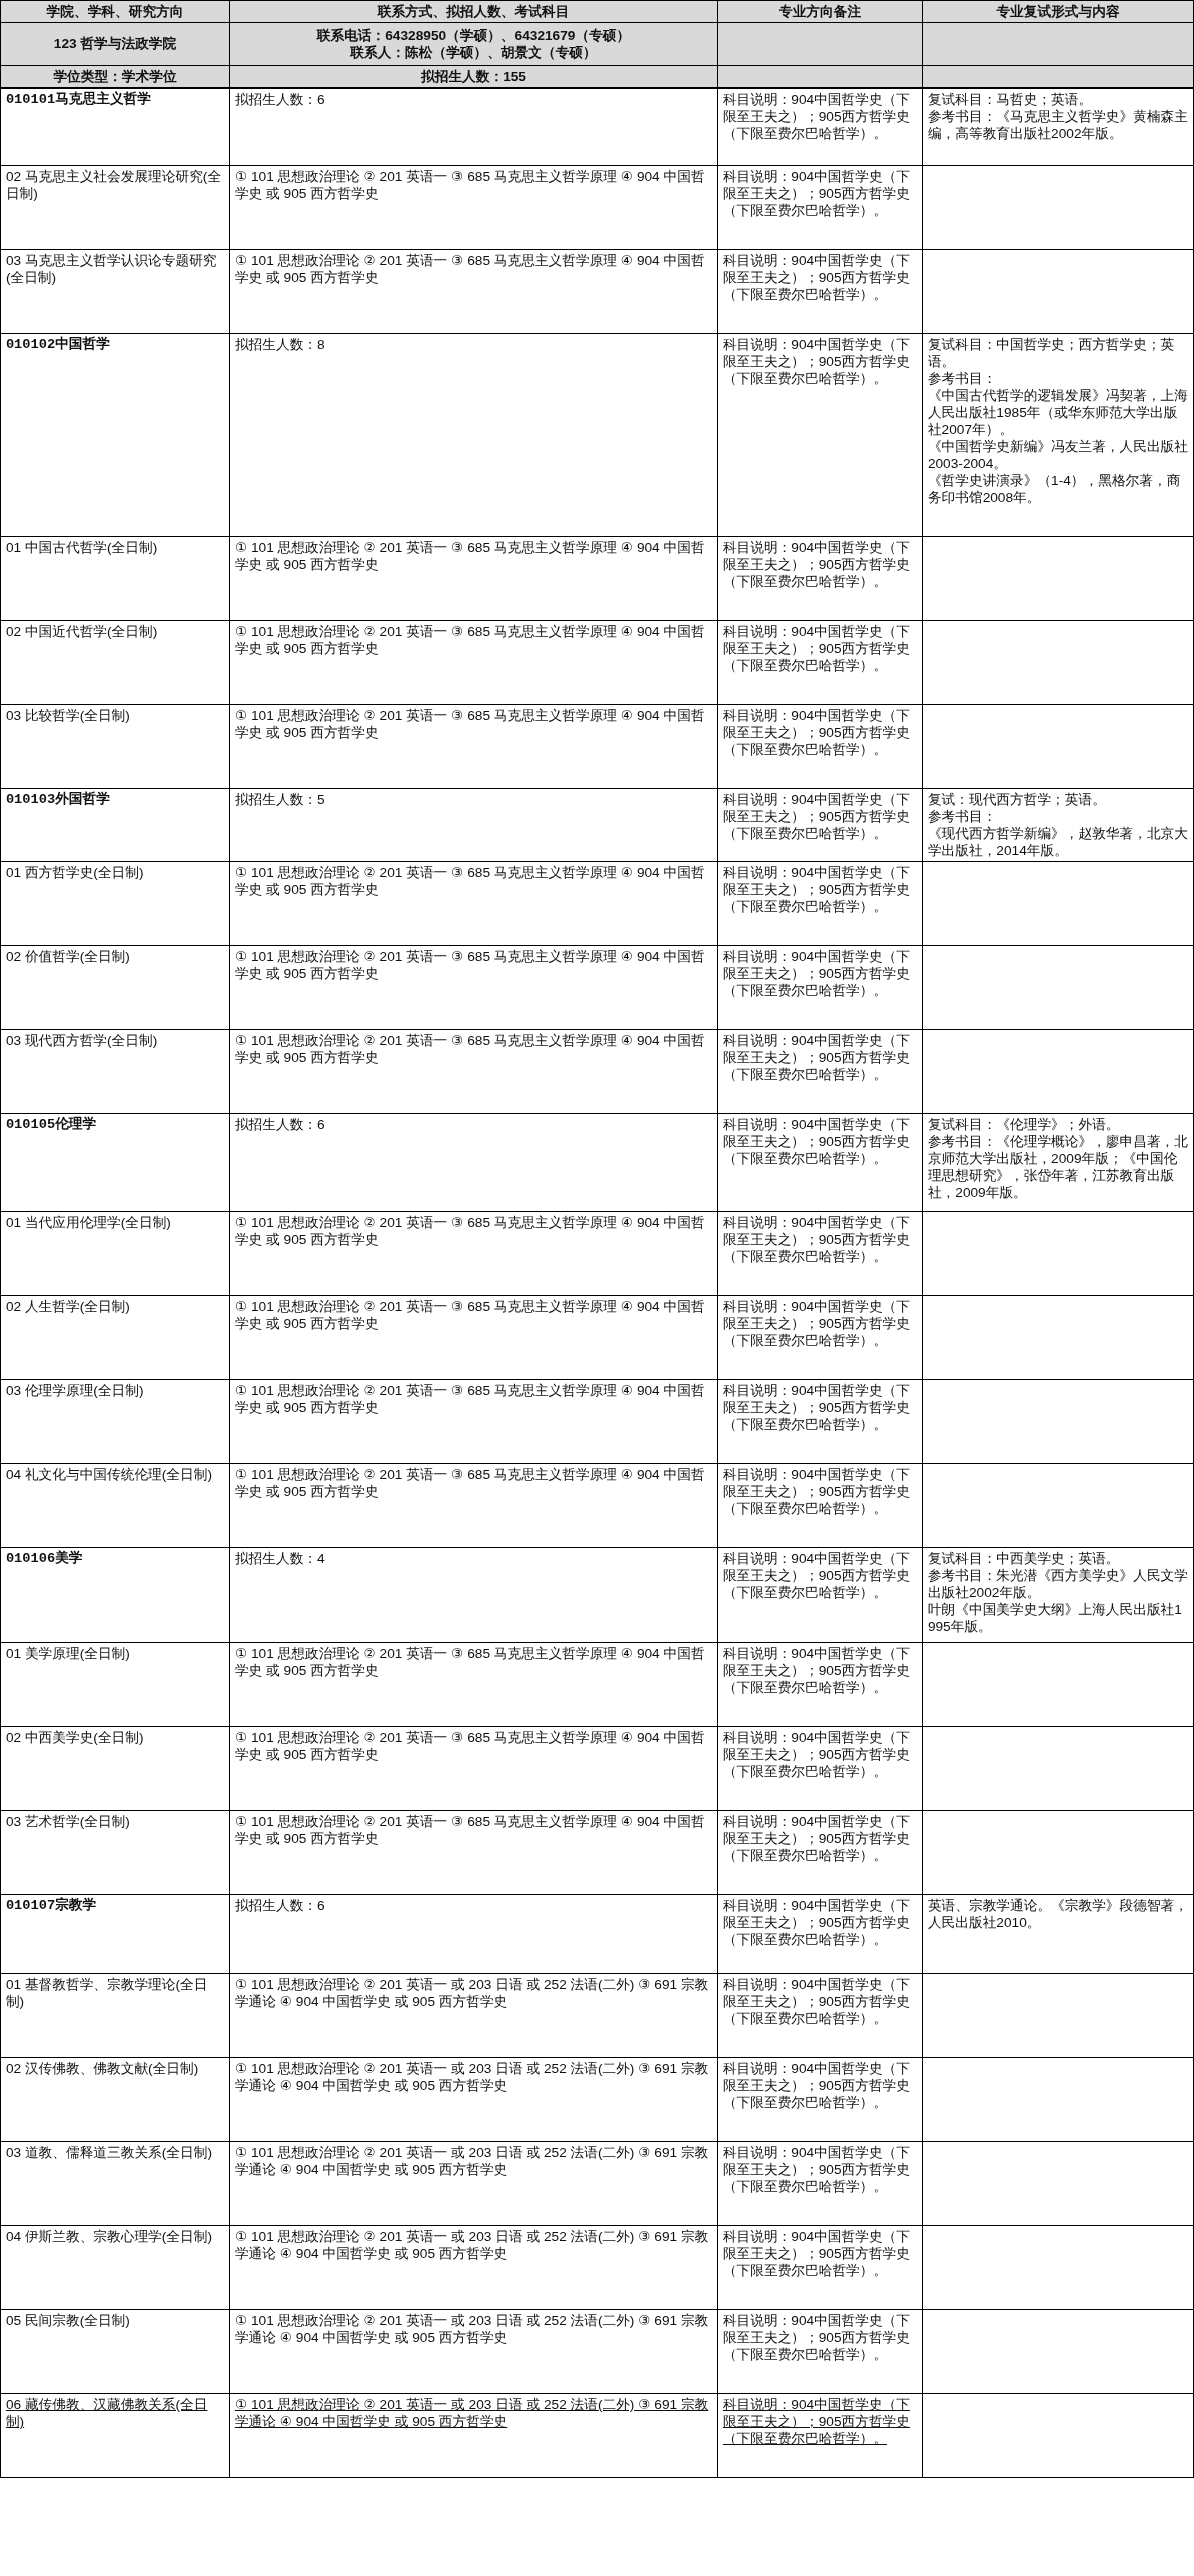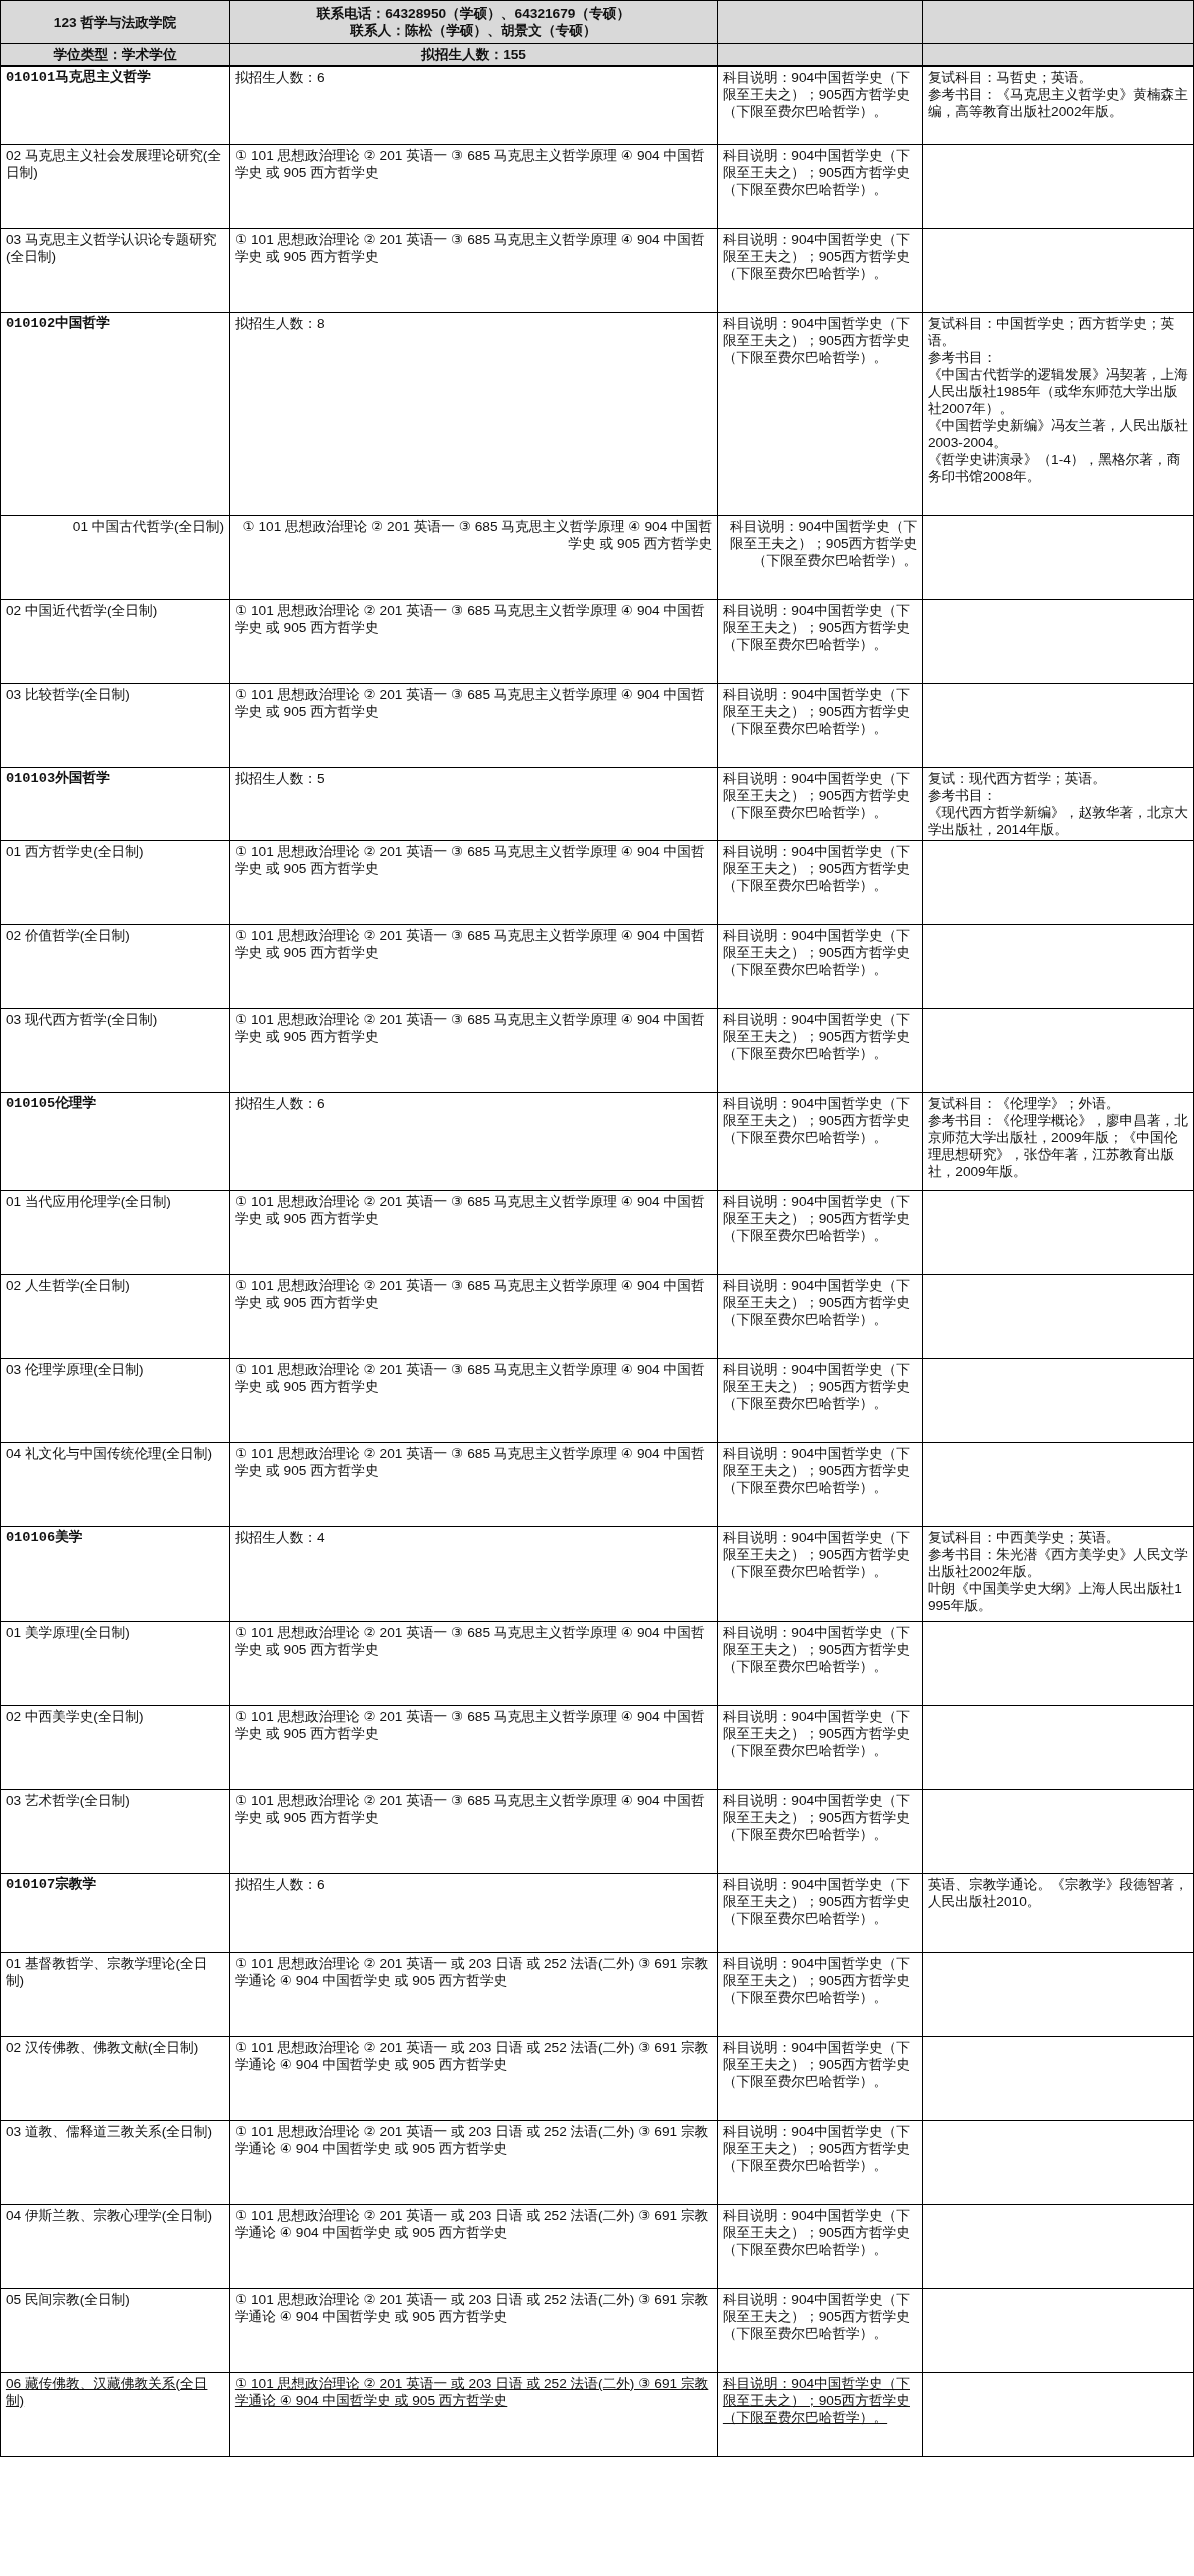--- a/index.html
+++ b/index.html
@@ -60,20 +60,26 @@
 <body>
 
 <table>
   <colgroup>
     <col style="width:229px">
     <col style="width:488px">
     <col style="width:205px">
     <col style="width:271px">
   </colgroup>
   <tbody>
+    <tr class="hdr" style="height:21.5px">
+      <td>学院、学科、研究方向</td>
+      <td>联系方式、拟招人数、考试科目</td>
+      <td>专业方向备注</td>
+      <td>专业复试形式与内容</td>
+    </tr>
     <tr class="meta" style="height:43px">
       <td>123 哲学与法政学院</td>
       <td>联系电话：64328950（学硕）、64321679（专硕）
 联系人：陈松（学硕）、胡景文（专硕）</td>
       <td></td>
       <td></td>
     </tr>
     <tr class="meta meta2" style="height:20.5px">
       <td>学位类型：学术学位</td>
       <td>拟招生人数：155</td>
@@ -103,21 +109,21 @@
       <tr style="height: 203px;">
         <td class="code">010102中国哲学</td>
         <td>拟招生人数：8</td>
         <td>科目说明：904中国哲学史（下限至王夫之）；905西方哲学史（下限至费尔巴哈哲学）。</td>
         <td>复试科目：中国哲学史；西方哲学史；英语。
 参考书目：
 《中国古代哲学的逻辑发展》冯契著，上海人民出版社1985年（或华东师范大学出版社2007年）。
 《中国哲学史新编》冯友兰著，人民出版社2003-2004。
 《哲学史讲演录》（1-4），黑格尔著，商务印书馆2008年。</td>
       </tr>
-      <tr style="height: 84px; text-align: right;">
+      <tr style="height: 84px;">
         <td>01 中国古代哲学(全日制)</td>
         <td>① 101 思想政治理论 ② 201 英语一 ③ 685 马克思主义哲学原理 ④ 904 中国哲学史 或 905 西方哲学史</td>
         <td>科目说明：904中国哲学史（下限至王夫之）；905西方哲学史（下限至费尔巴哈哲学）。</td>
         <td></td>
       </tr>
       <tr style="height: 84px;">
         <td>02 中国近代哲学(全日制)</td>
         <td>① 101 思想政治理论 ② 201 英语一 ③ 685 马克思主义哲学原理 ④ 904 中国哲学史 或 905 西方哲学史</td>
         <td>科目说明：904中国哲学史（下限至王夫之）；905西方哲学史（下限至费尔巴哈哲学）。</td>
         <td></td>

